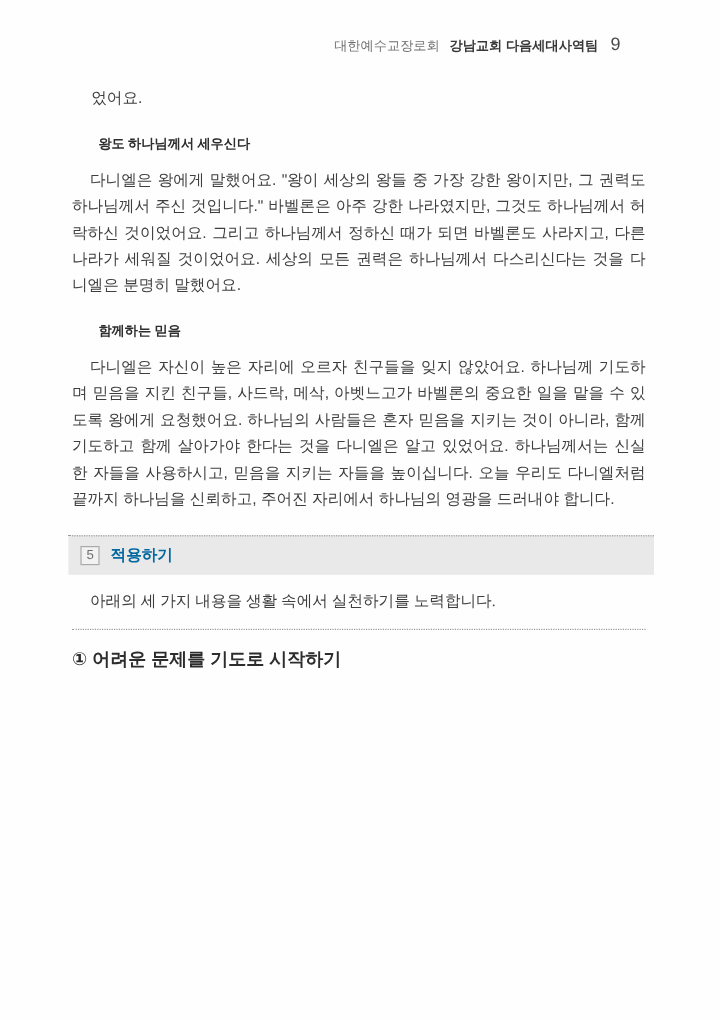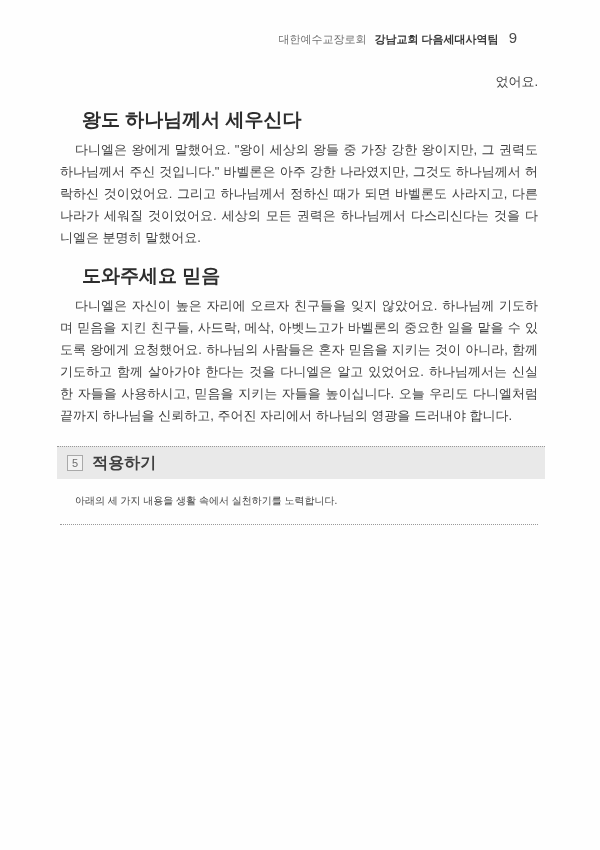--- a/index.html
+++ b/index.html
@@ -34,28 +34,28 @@
   .header .pagenum {
     font-size: 15px;
     color: #4a4a4a;
     margin-left: 7px;
   }
   .cont {
     margin: 24px 0 0 0;
     font-size: 13px;
     line-height: 22px;
     text-indent: 16px;
-    text-align: right;
   }
   h2.sec {
     margin: 17px 0 0 22px;
-    font-size: 19px;
+    font-size: 11px;
     line-height: 20px;
     color: #2d2d2d;
     font-weight: bold;
+    font-family: Liberation Serif, serif;
   }
   p.body {
     margin: 9px 0 0 0;
     font-size: 13px;
     line-height: 22px;
     text-align: justify;
     text-indent: 15px;
     color: #3e3e3e;
   }
   .apply-bar {
@@ -70,29 +70,30 @@
   .numbox {
     display: inline-block;
     border: 1px solid #a9a9a9;
     color: #6e6e6e;
     font-size: 11px;
     line-height: 14px;
     padding: 0 4px;
     background: #f2f2f2;
   }
   .apply-title {
-    font-size: 16px;
+    font-size: 13px;
     font-weight: bold;
-    color: #404040;
+    color: #0369a1;
     line-height: 18px;
   }
   p.intro {
     margin: 12px 0 0 15px;
-    font-size: 10px;
+    font-size: 13px;
     line-height: 20px;
+    font-family: Liberation Serif, serif;
   }
   .dotted {
     border-top: 1px dotted #999;
     margin-top: 13px;
     height: 0;
   }
   h3.item-h {
     margin: 15px 0 0 0;
     font-size: 15px;
     line-height: 20px;
@@ -114,26 +115,27 @@
     <span class="church">강남교회 다음세대사역팀</span>
     <span class="pagenum">9</span>
   </div>
 
   <p class="cont">었어요.</p>
 
   <h2 class="sec">왕도 하나님께서 세우신다</h2>
   <p class="body">다니엘은 왕에게 말했어요. "왕이 세상의 왕들 중 가장 강한 왕이지만, 그 권력도 하나님께서 주신 것입니다." 바벨론은 아주 강한 나라였지만, 그것도 하나님께서 허락하신 것이었어요. 그리고 하나님께서 정하신 때가 되면 바벨론도 사라지고, 다른 나라가 세워질 것이었어요. 세상의 모든 권력은 하나님께서 다스리신다는 것을 다니엘은 분명히 말했어요.</p>
 
 
-  <h2 class="sec">도와주세요 믿음</h2>
+  <h2 class="sec">함께하는 믿음</h2>
   <p class="body">다니엘은 자신이 높은 자리에 오르자 친구들을 잊지 않았어요. 하나님께 기도하며 믿음을 지킨 친구들, 사드락, 메삭, 아벳느고가 바벨론의 중요한 일을 맡을 수 있도록 왕에게 요청했어요. 하나님의 사람들은 혼자 믿음을 지키는 것이 아니라, 함께 기도하고 함께 살아가야 한다는 것을 다니엘은 알고 있었어요. 하나님께서는 신실한 자들을 사용하시고, 믿음을 지키는 자들을 높이십니다. 오늘 우리도 다니엘처럼 끝까지 하나님을 신뢰하고, 주어진 자리에서 하나님의 영광을 드러내야 합니다.</p>
 
   <div class="apply-bar">
     <span class="numbox">5</span>
     <span class="apply-title">적용하기</span>
   </div>
 
   <p class="intro">아래의 세 가지 내용을 생활 속에서 실천하기를 노력합니다.</p>
 
   <div class="dotted"></div>
 
+  <h3 class="item-h">① 어려운 문제를 기도로 시작하기</h3>
 
 </div>
 
 </body></html>

